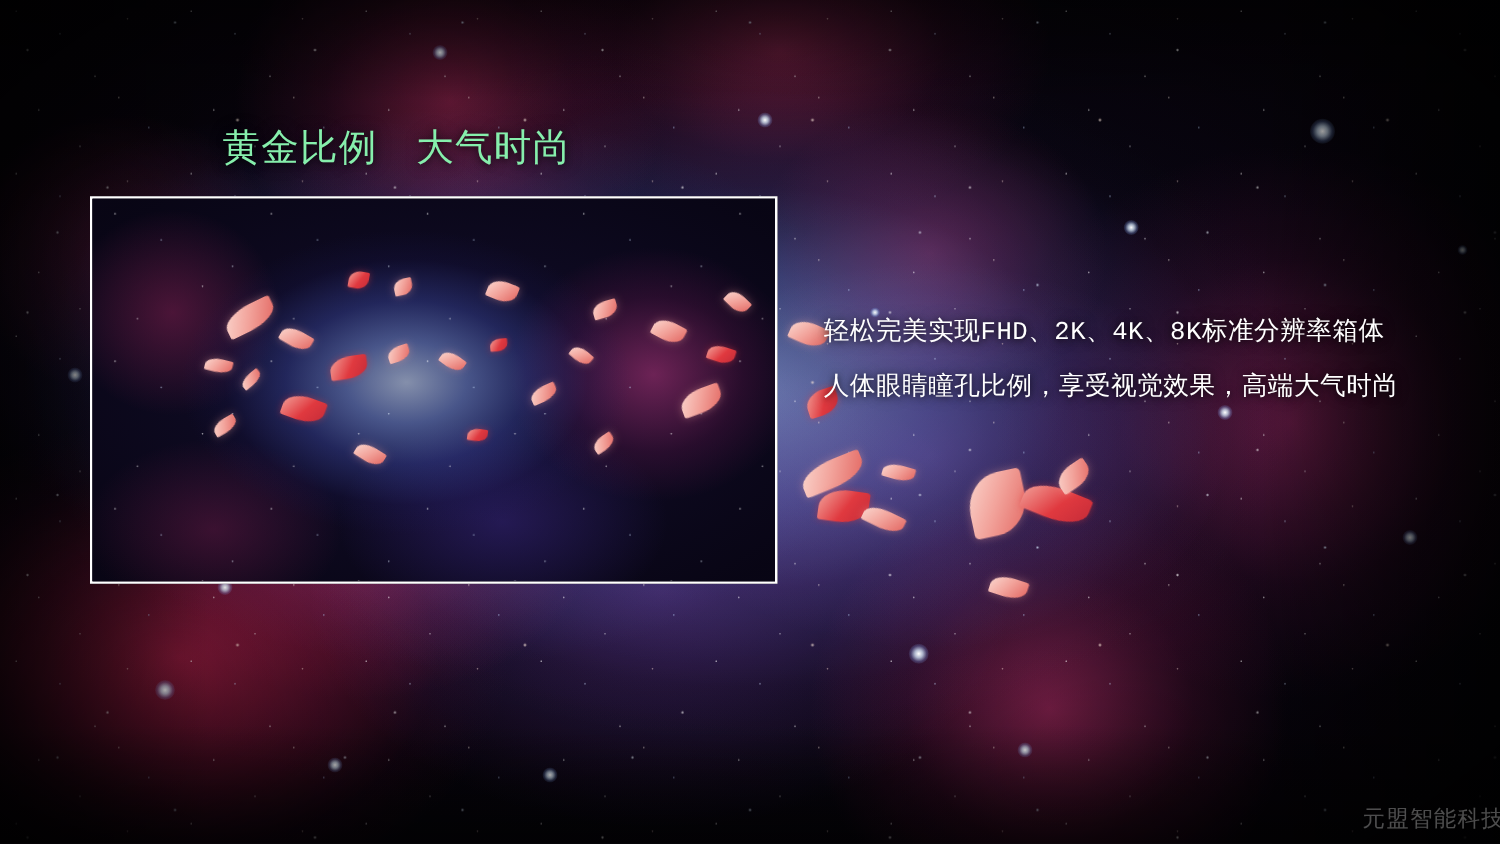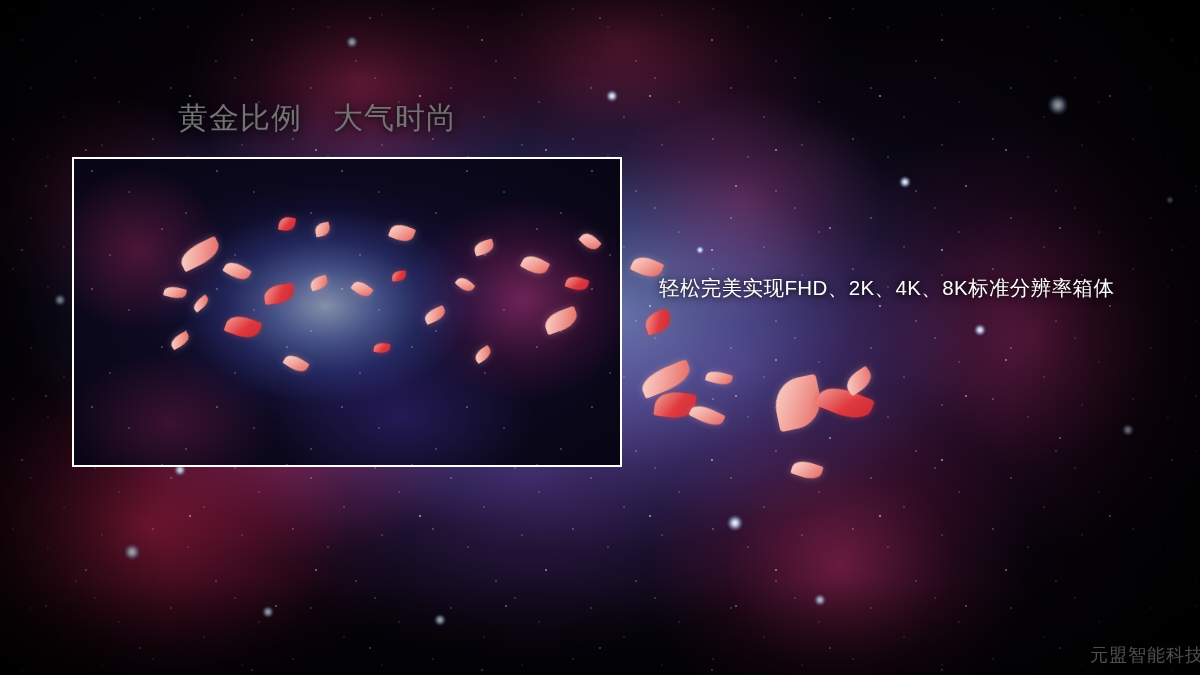--- a/index.html
+++ b/index.html
@@ -161,29 +161,30 @@
       radial-gradient(ellipse 30% 34% at 60% 84%,
           rgba(74,52,168,0.38) 0%, rgba(0,0,0,0) 80%),
       radial-gradient(ellipse 70% 70% at 50% 50%,
           rgba(24,18,58,0.30) 40%, rgba(8,5,20,0.85) 94%),
       #0a0718;
   }
 
   
   #title{
     position:absolute;left:178px;top:98px;
-    color:#737373;
+    color:#86efac;
     font-size:30px;
     letter-spacing:1px;
     white-space:pre;
     text-shadow:0 1px 6px rgba(0,0,0,.65), 0 0 14px rgba(0,0,0,.45);
   }
   #body-text{
-    position:absolute;left:659px;top:266px;
+    position:absolute;left:659px;top:245px;
     width:500px;
+    font-family:Liberation Mono, monospace;
   }
   .body-line{
     color:#ffffff;
     font-size:20.5px;
     line-height:44px;
     letter-spacing:.4px;
     white-space:pre;
     text-shadow:0 1px 5px rgba(0,0,0,.70), 0 0 12px rgba(0,0,0,.45);
   }
   #watermark{
@@ -271,17 +272,18 @@
           <div class="petal" style="left: 400px; top: 190px; width: 18px; height: 11px; transform: rotate(-34deg); background: linear-gradient(120deg, rgb(251, 216, 208) 0%, rgb(242, 163, 155) 48%, rgb(226, 100, 95) 100%); box-shadow: rgba(242, 163, 155, 0.4) 0px 0px 7px;"></div>
           <div class="petal" style="left: 506px; top: 76px; width: 20px; height: 13px; transform: rotate(44deg); background: linear-gradient(120deg, rgb(251, 216, 208) 0%, rgb(242, 163, 155) 48%, rgb(226, 100, 95) 100%); box-shadow: rgba(242, 163, 155, 0.4) 0px 0px 7px;"></div>
         </div>
     </div>
   </div>
 
   <div id="title">黄金比例　大气时尚</div>
 
   <div id="body-text">
     <div class="body-line">轻松完美实现FHD、2K、4K、8K标准分辨率箱体</div>
+    <div class="body-line">人体眼睛瞳孔比例，享受视觉效果，高端大气时尚</div>
   </div>
 
   <div id="watermark">元盟智能科技</div>
 
 </div>
 
 </body></html>

